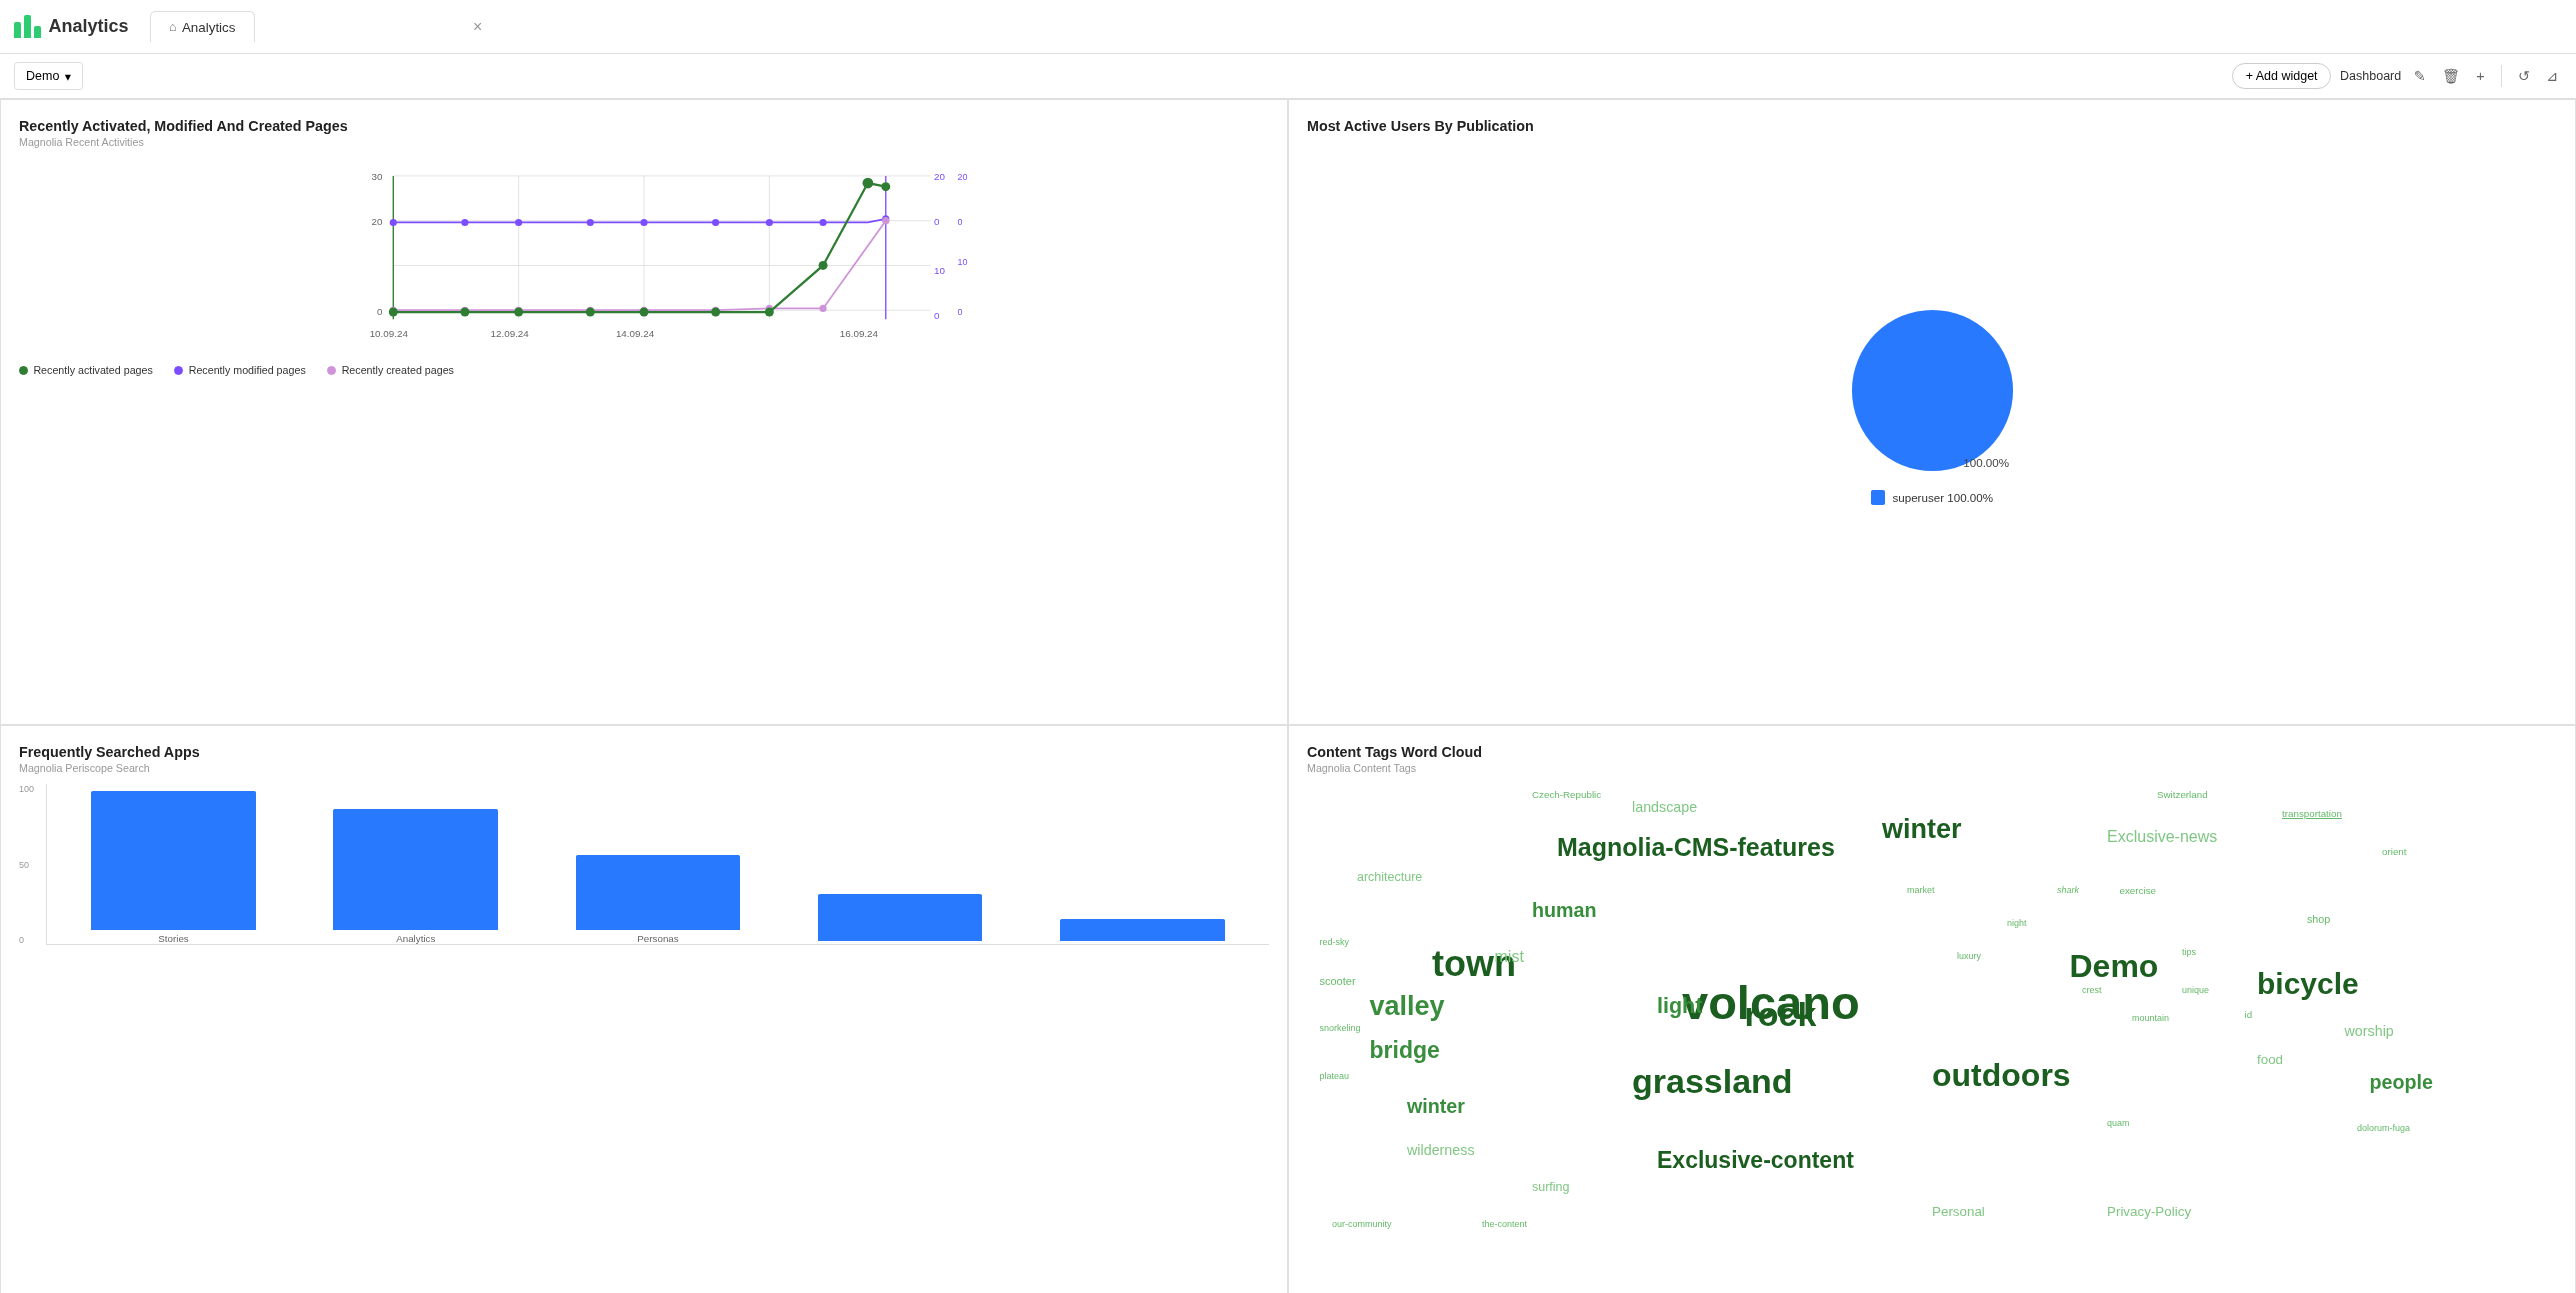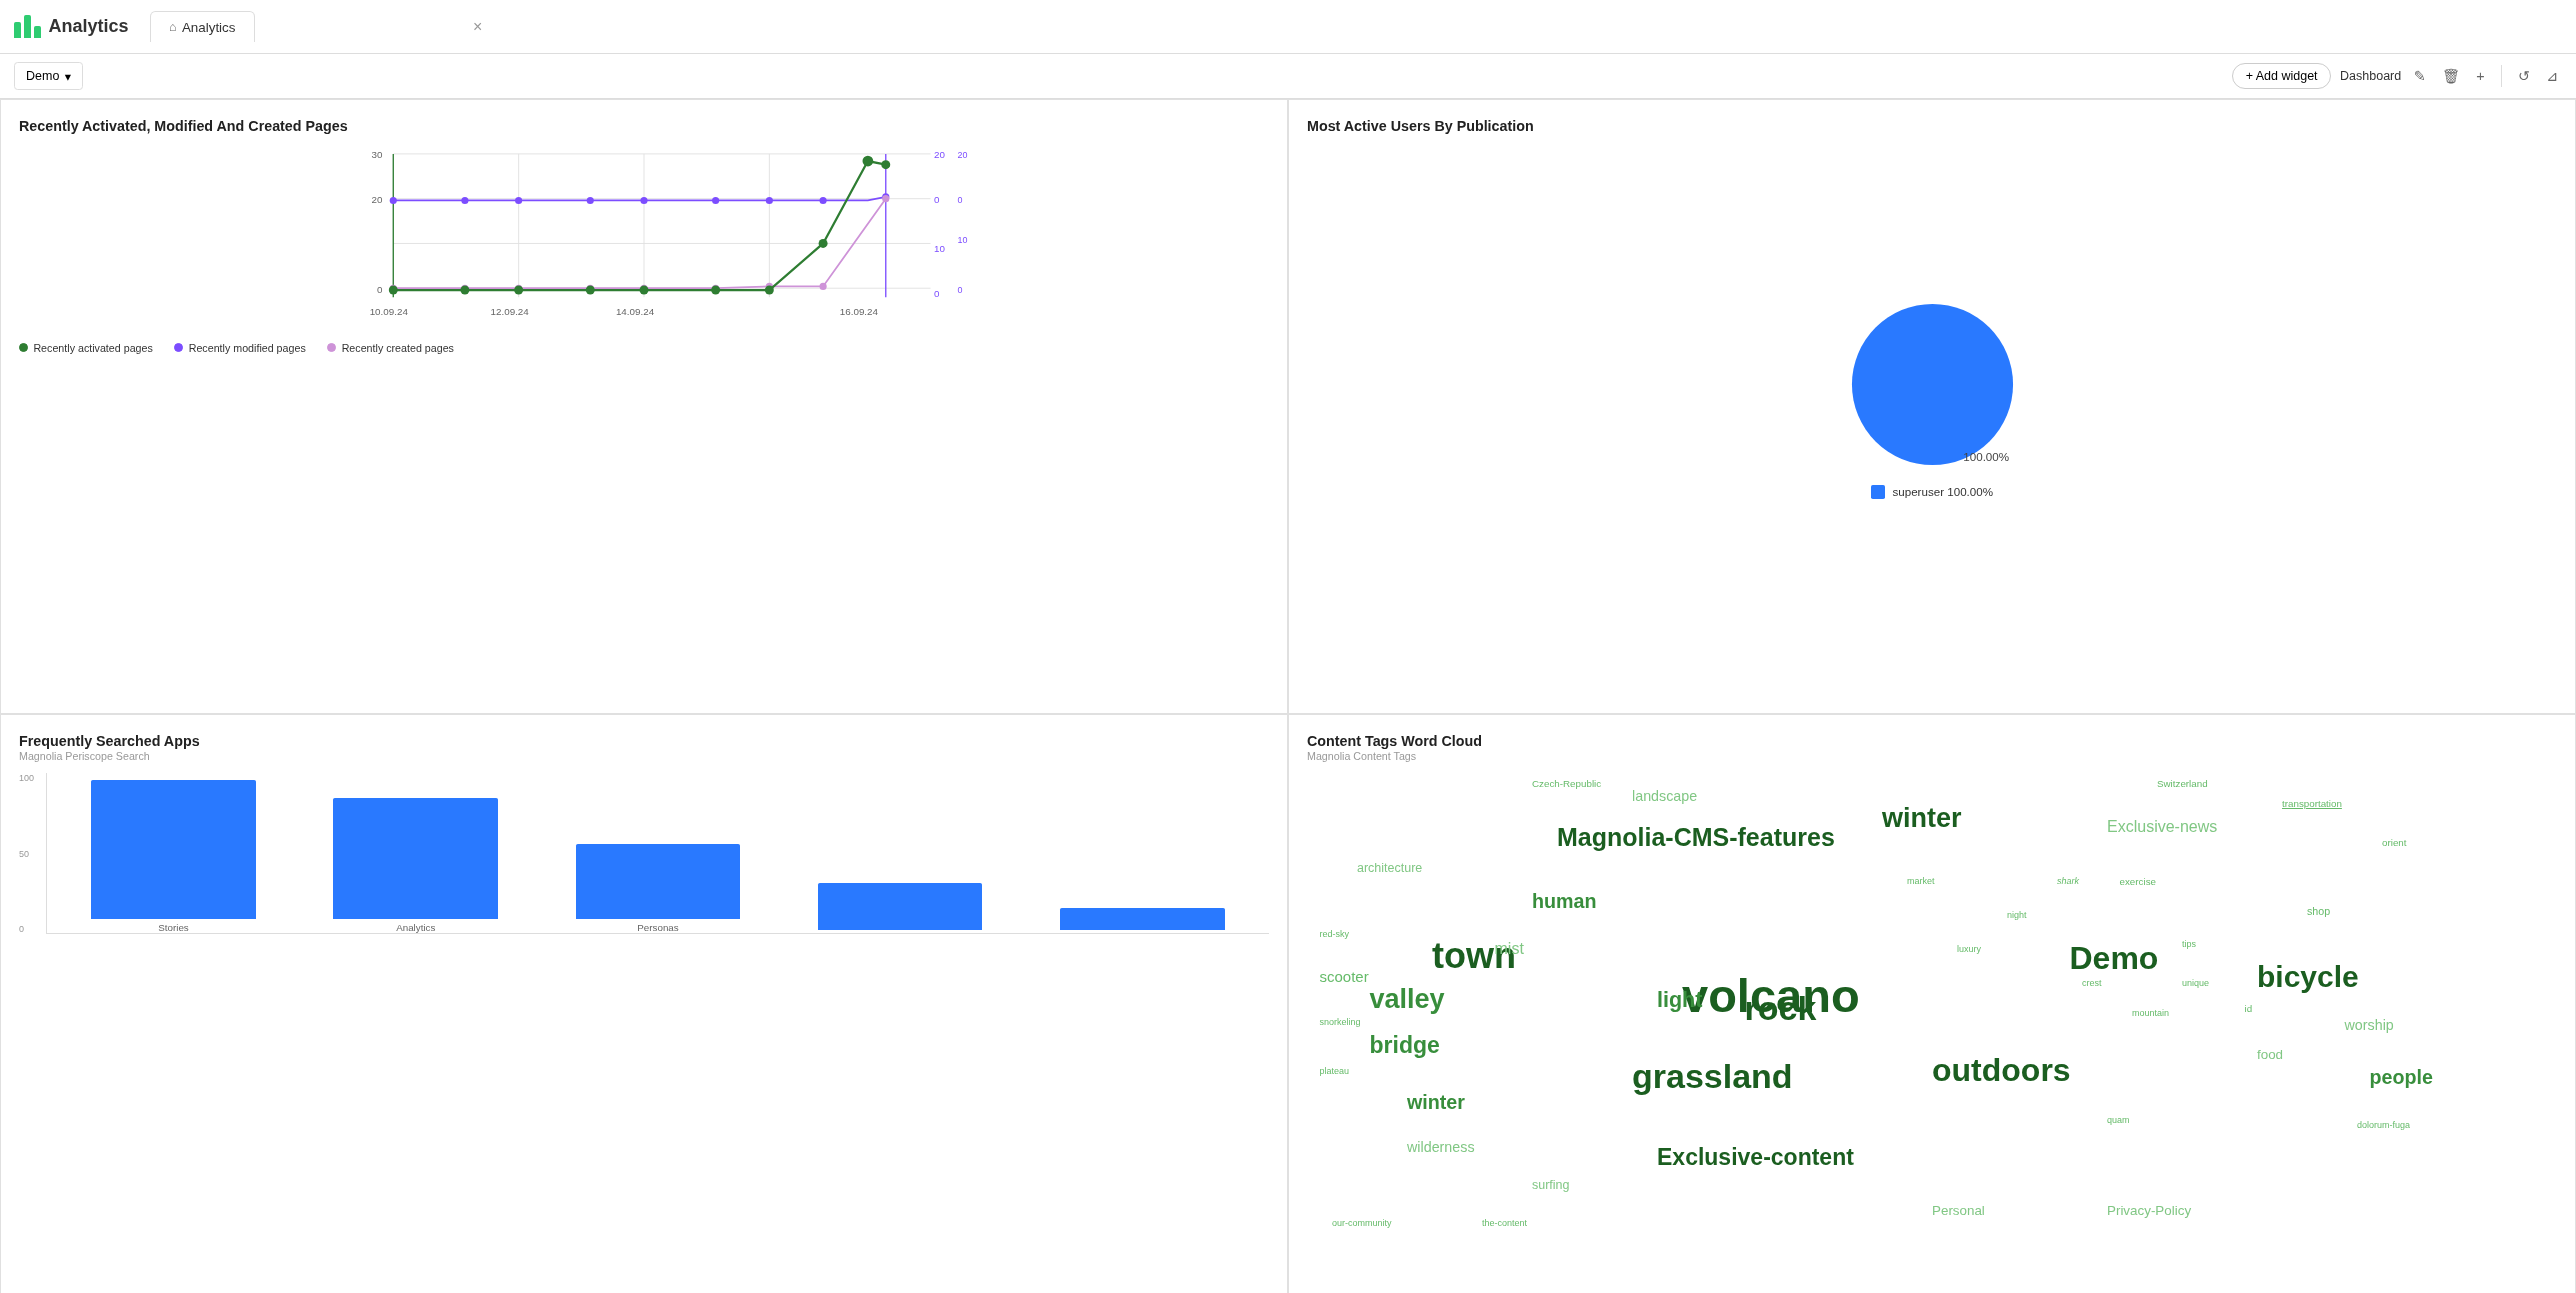--- a/index.html
+++ b/index.html
@@ -134,20 +134,21 @@
     <div class="toolbar-divider"></div>
     <button class="icon-btn">↺</button>
     <button class="icon-btn">⊿</button>
   </div>
 </div>
 
 <div class="dashboard">
 
   <div class="widget">
     <div class="widget-title">Recently Activated, Modified And Created Pages</div>
+    <div class="widget-subtitle">Magnolia Recent Activities</div>
 
     <div class="chart-container">
       <svg class="line-chart" viewBox="0 0 680 220" style="font-size:14px">
 
         <line x1="60" y1="20" x2="660" y2="20" stroke="#e0e0e0" stroke-width="1"></line>
         <line x1="60" y1="70" x2="660" y2="70" stroke="#e0e0e0" stroke-width="1"></line>
         <line x1="60" y1="120" x2="660" y2="120" stroke="#e0e0e0" stroke-width="1"></line>
         <line x1="60" y1="170" x2="660" y2="170" stroke="#e0e0e0" stroke-width="1"></line>
 
         <line x1="60" y1="20" x2="60" y2="180" stroke="#2e7d32" stroke-width="1.5"></line>
@@ -307,21 +308,21 @@
       <span class="word small" style="font-size:9.8px; left:68%; top:1%;">Switzerland</span>
       <span class="word small" style="font-size:9.8px; left:78%; top:5%;text-decoration:underline;">transportation</span>
       <span class="word light" style="font-size:16px; left:64%; top:9%;">Exclusive-news</span>
       <span class="word small" style="font-size:9.8px; left:86%; top:13%;">orient</span>
       <span class="word light" style="font-size:14.3px; left:83%; top:50%;">worship</span>
       <span class="word medium" style="font-size:19.7px; left:85%; top:60%;">people</span>
       <span class="word small" style="font-size:9.8px; left:65%; top:21%;">exercise</span>
       <span class="word small" style="font-size:9px; left:1%; top:50%;">snorkeling</span>
       <span class="word light" style="font-size:12.5px; left:18%; top:83%;">surfing</span>
       <span class="word small" style="font-size:9px; left:1%; top:32%;">red-sky</span>
-      <span class="word small" style="font-size:15px; left:1%; top:40%;">scooter</span>
+      <span class="word small" style="font-size:11px; left:1%; top:40%;">scooter</span>
       <span class="word small" style="font-size:9px; left:1%; top:60%;">plateau</span>
       <span class="word small" style="font-size:9px; left:70%; top:34%;">tips</span>
       <span class="word small" style="font-size:9px; left:70%; top:42%;">unique</span>
       <span class="word light" style="font-size:13.4px; left:76%; top:56%;">food</span>
       <span class="word small" style="font-size:10.7px; left:80%; top:27%;">shop</span>
       <span class="word small" style="font-size:9.8px; left:75%; top:47%;">id</span>
       <span class="word light" style="font-size:13.4px; left:50%; top:88%;">Personal</span>
       <span class="word light" style="font-size:13.4px; left:64%; top:88%;">Privacy-Policy</span>
       <span class="word small" style="font-size:9px; left:2%; top:91%;">our-community</span>
       <span class="word small" style="font-size:9px; left:14%; top:91%;">the-content</span>

